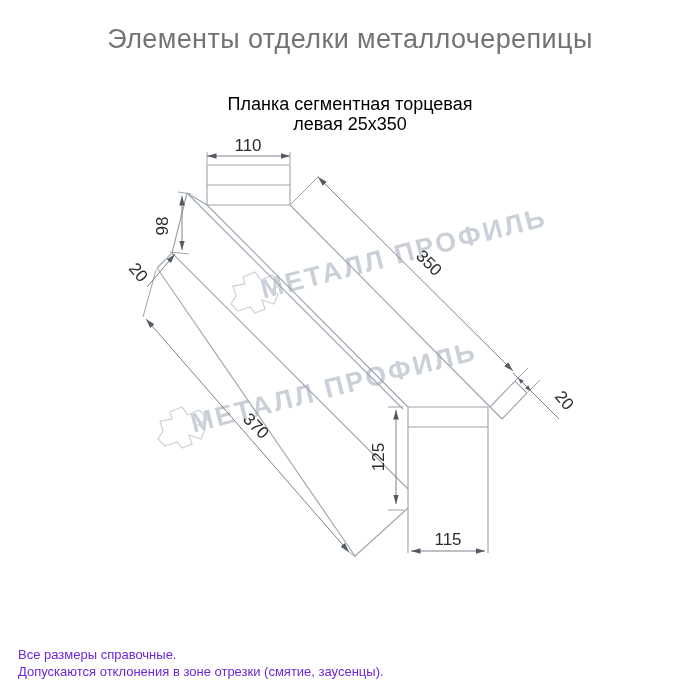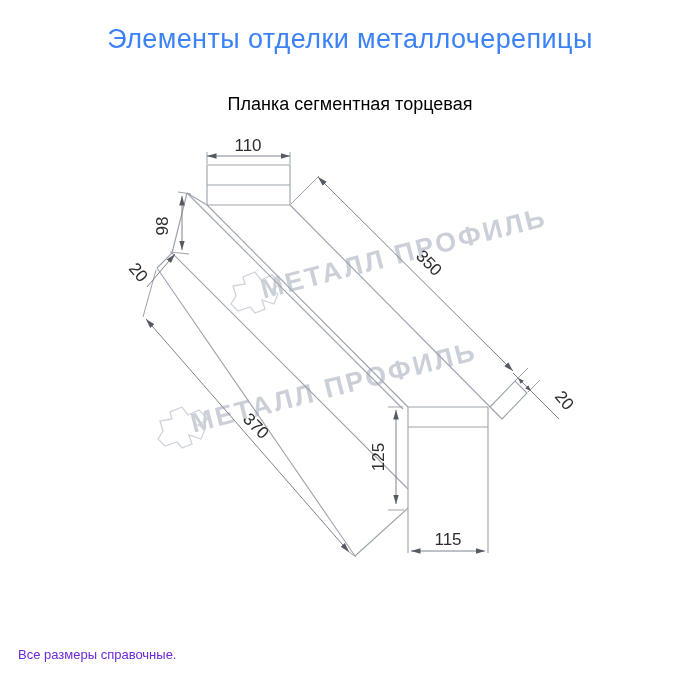--- a/index.html
+++ b/index.html
@@ -1,35 +1,36 @@
 <!DOCTYPE html>
 <html><head>
 <meta charset="utf-8">
 <style>
   html,body{margin:0;padding:0;background:#ffffff;}
   body{width:700px;height:700px;position:relative;overflow:hidden;
        font-family:"Liberation Sans","DejaVu Sans",sans-serif;}
   .page-title{position:absolute;top:24px;left:0;width:700px;text-align:center;
-       font-size:27px;letter-spacing:.4px;color:#3b82f6;white-space:nowrap;}
+       font-size:27px;letter-spacing:.4px;color:#737373;white-space:nowrap;}
   .subtitle{position:absolute;top:94px;left:0;width:700px;text-align:center;
        font-size:18px;line-height:20px;color:#000000;}
   .footer-notes{position:absolute;left:18px;top:646px;font-size:13px;
        line-height:17px;color:#6d28d9;}
   svg{position:absolute;left:0;top:0;}
   svg text{font-family:"Liberation Sans","DejaVu Sans",sans-serif;
        font-size:17px;fill:#2d2d30;}
   svg text.wm{font-size:27px;font-weight:bold;letter-spacing:2.5px;fill:#cbd0d8;}
 </style>
 </head>
 <body>
 
 <div class="page-title">Элементы отделки металлочерепицы</div>
 
 <div class="subtitle">
   <div>Планка сегментная торцевая</div>
+  <div>левая 25х350</div>
 </div>
 
 <svg width="700" height="700" viewBox="0 0 700 700">
   <defs>
     <marker id="arr" orient="auto-start-reverse" markerWidth="11" markerHeight="8" refX="9.5" refY="4" markerUnits="userSpaceOnUse">
       <path d="M9.5,4 L0,1.2 L0,6.8 Z" fill="#555a62"></path>
     </marker>
   </defs>
 
   <g>
@@ -102,13 +103,14 @@
     <text transform="translate(425,267) rotate(45)">350</text>
     <text transform="translate(560,404) rotate(50)">20</text>
     <text transform="translate(252,430) rotate(45)">370</text>
     <text transform="translate(384,457) rotate(-90)">125</text>
     <text transform="translate(448,545)">115</text>
   </g>
 </svg>
 
 <div class="footer-notes">
   <div>Все размеры справочные.</div>
+  <div>Допускаются отклонения в зоне отрезки (смятие, заусенцы).</div>
 </div>
 
 </body></html>

